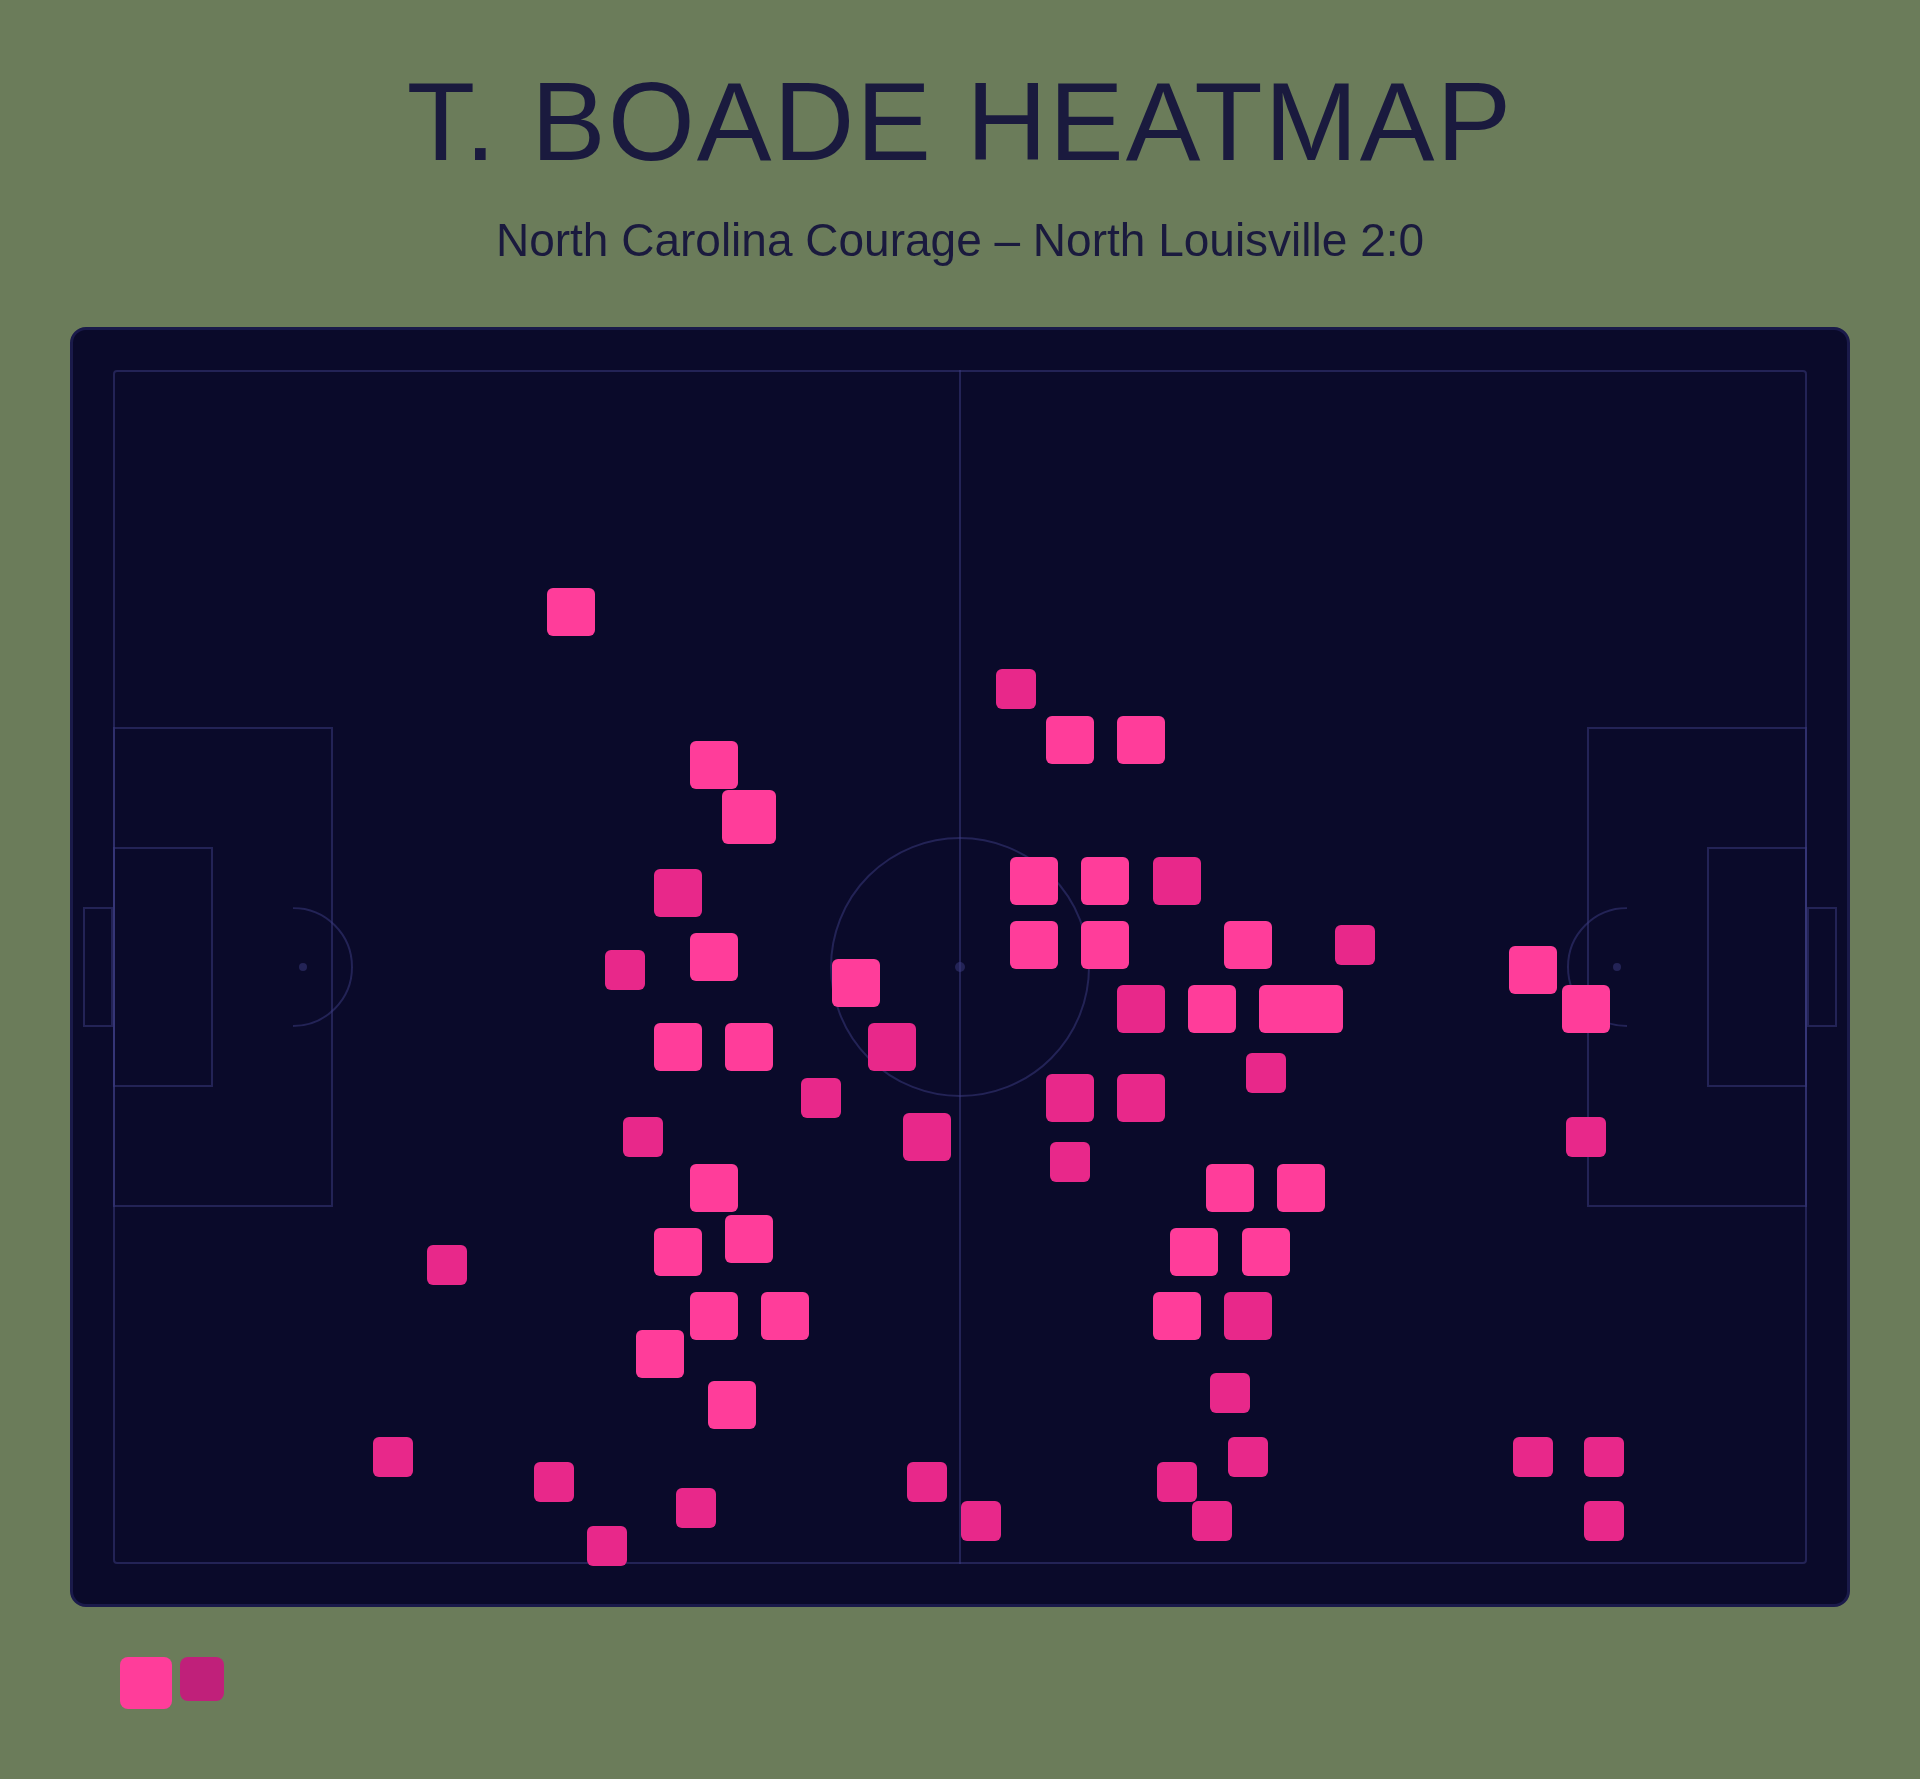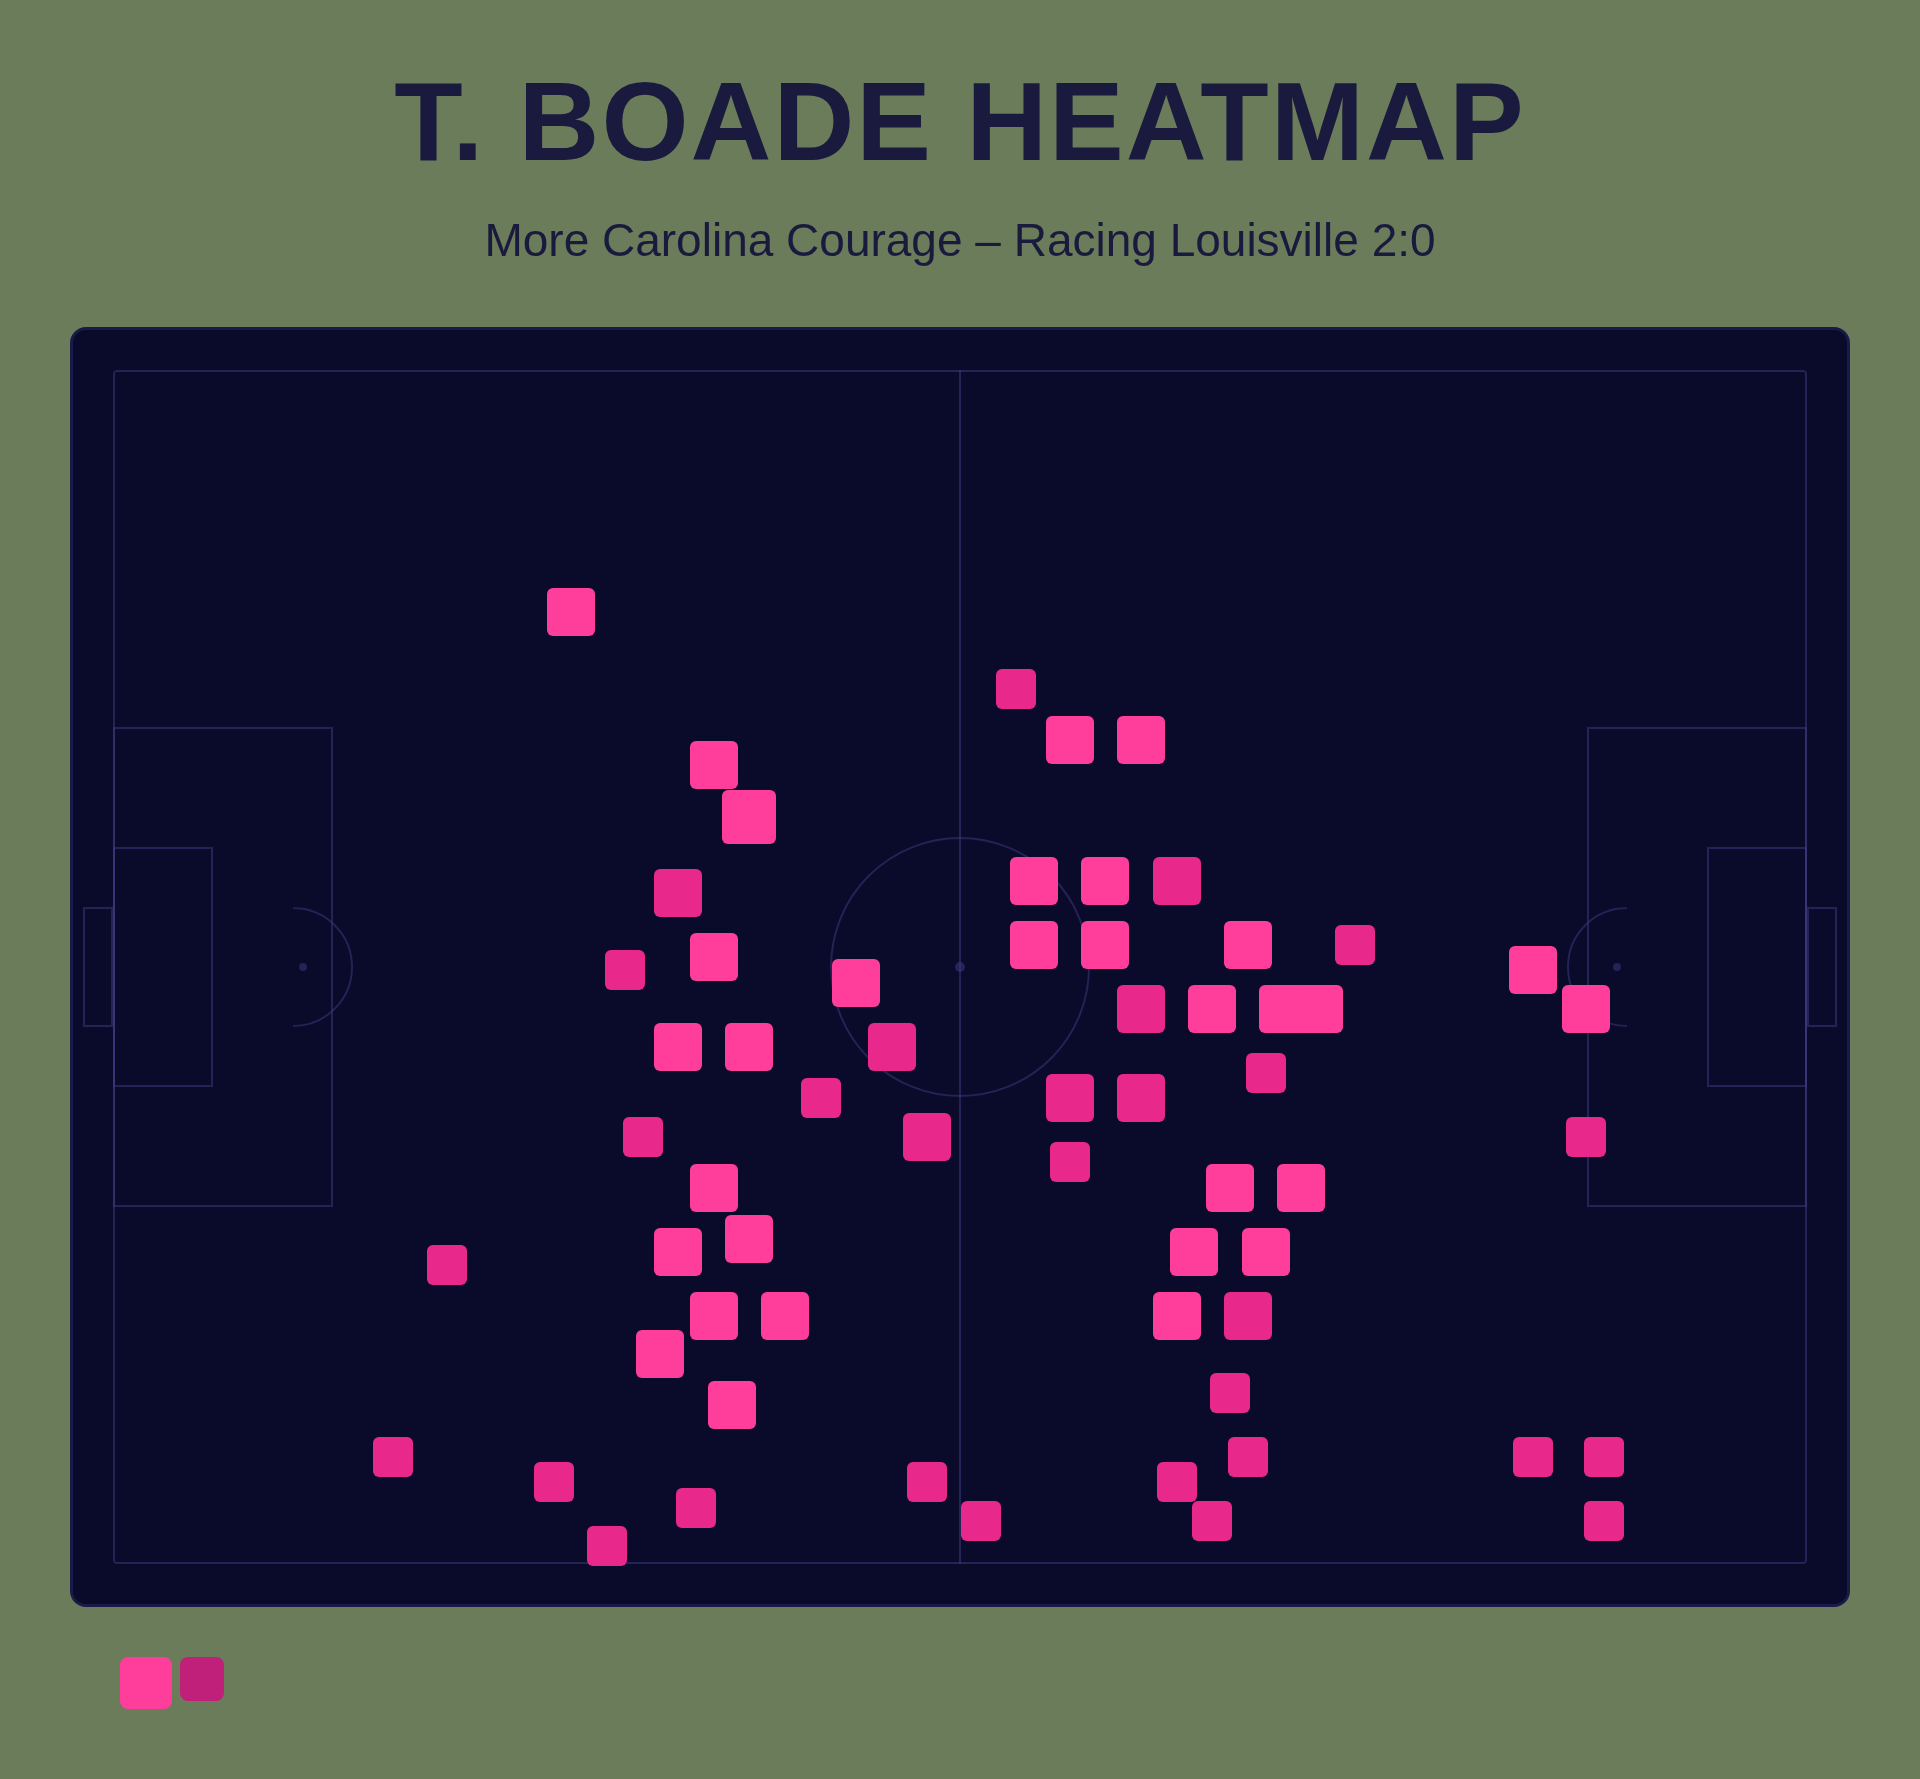--- a/index.html
+++ b/index.html
@@ -10,21 +10,21 @@
       display: flex;
       flex-direction: column;
       align-items: center;
       padding: 60px 40px 80px;
       font-family: 'Arial Black', Arial, sans-serif;
     }
 
     #title {
       color: #1a1a3e;
       font-size: 112px;
-      font-weight: 700;
+      font-weight: 400;
       letter-spacing: 2px;
       text-align: center;
       margin-bottom: 30px;
       line-height: 1.1;
     }
 
     #subtitle {
       color: #1a1a3e;
       font-size: 46px;
       font-weight: 400;
@@ -280,21 +280,21 @@
       font-family: Arial, sans-serif;
       font-size: 44px;
       color: #1a1a3e;
       font-weight: 400;
     }
   </style>
 </head>
 <body>
 
 <h1 id="title">T. BOADE HEATMAP</h1>
-<p id="subtitle">More Carolina Courage – Racing Louisville 2:0</p>
+<p id="subtitle">North Carolina Courage – North Louisville 2:0</p>
 
 <div id="pitch-container">
 
   <div class="boundary"></div>
   <div class="center-line"></div>
   <div class="center-circle"></div>
   <div class="center-dot"></div>
   <div class="left-penalty-box"></div>
   <div class="left-goal-box"></div>
   <div class="right-penalty-box"></div>

